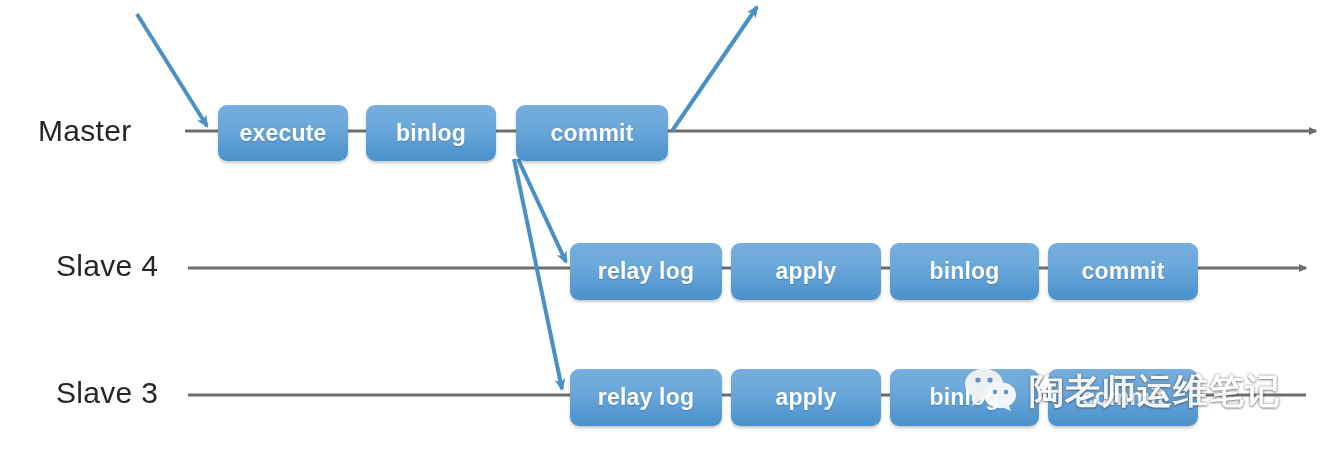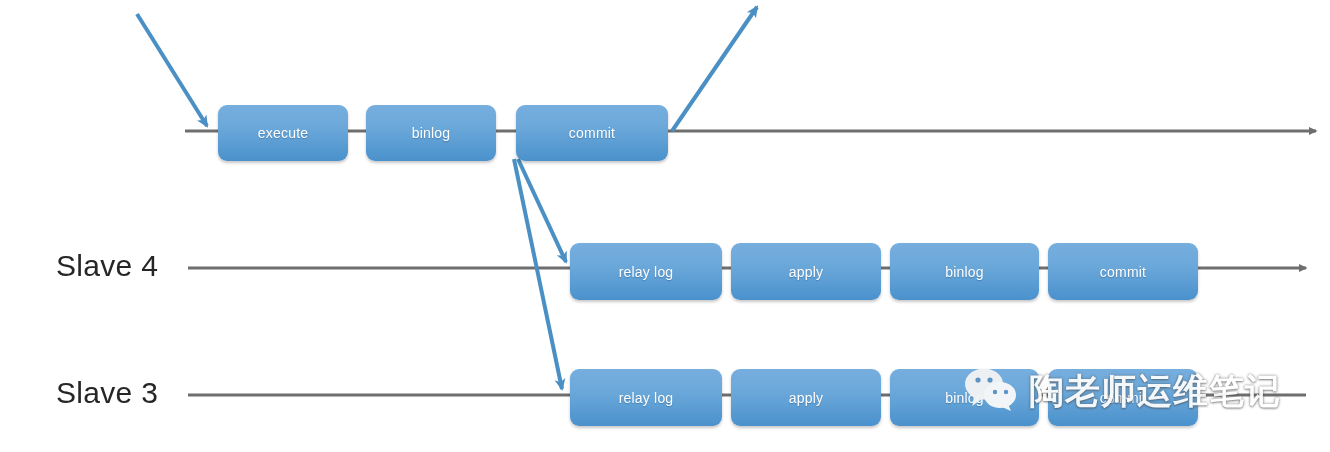--- a/index.html
+++ b/index.html
@@ -40,22 +40,22 @@
     border-radius: 9px;
     background: linear-gradient(to bottom, #76aede 0%, #6ba8da 40%, #4a91cc 100%);
     box-shadow: 0 2px 3px rgba(0,0,0,0.22);
     display: flex;
     align-items: center;
     justify-content: center;
     box-sizing: border-box;
   }
   .stage-label {
     font-family: "Liberation Sans", sans-serif;
-    font-weight: normal;
-    font-size: 14px;
+    font-weight: bold;
+    font-size: 23px;
     color: #ffffff;
     letter-spacing: 0.2px;
     text-shadow: 0 1px 1px rgba(30,70,110,0.35);
     white-space: nowrap;
   }
   .watermark {
     position: absolute;
     display: flex;
     align-items: center;
     gap: 10px;
@@ -95,20 +95,21 @@
         <line x1="188" y1="395" x2="1306" y2="395" stroke="#6e6e6e" stroke-width="3"></line>
       </g>
     <g id="flow-arrows">
         <line x1="137" y1="14" x2="207" y2="126" stroke="#4a90c4" stroke-width="4" marker-end="url(#bluehead)"></line>
         <line x1="672" y1="131" x2="757" y2="7" stroke="#4a90c4" stroke-width="4" marker-end="url(#bluehead)"></line>
         <line x1="518" y1="159" x2="566" y2="262" stroke="#4a90c4" stroke-width="4" marker-end="url(#bluehead)"></line>
         <line x1="514" y1="159" x2="562" y2="389" stroke="#4a90c4" stroke-width="4" marker-end="url(#bluehead)"></line>
       </g>
   </svg>
 
+  <div class="row-label" style="left:38px; top:114px;">Master</div>
   <div class="row-label" style="left:56px; top:249px;">Slave 4</div>
   <div class="row-label" style="left:56px; top:376px;">Slave 3</div>
 
   <div id="boxes-layer">
       <div class="stage-box" style="left: 218px; top: 105px; width: 130px; height: 56px;">
         <span class="stage-label">execute</span>
       </div>
       <div class="stage-box" style="left: 366px; top: 105px; width: 130px; height: 56px;">
         <span class="stage-label">binlog</span>
       </div>

